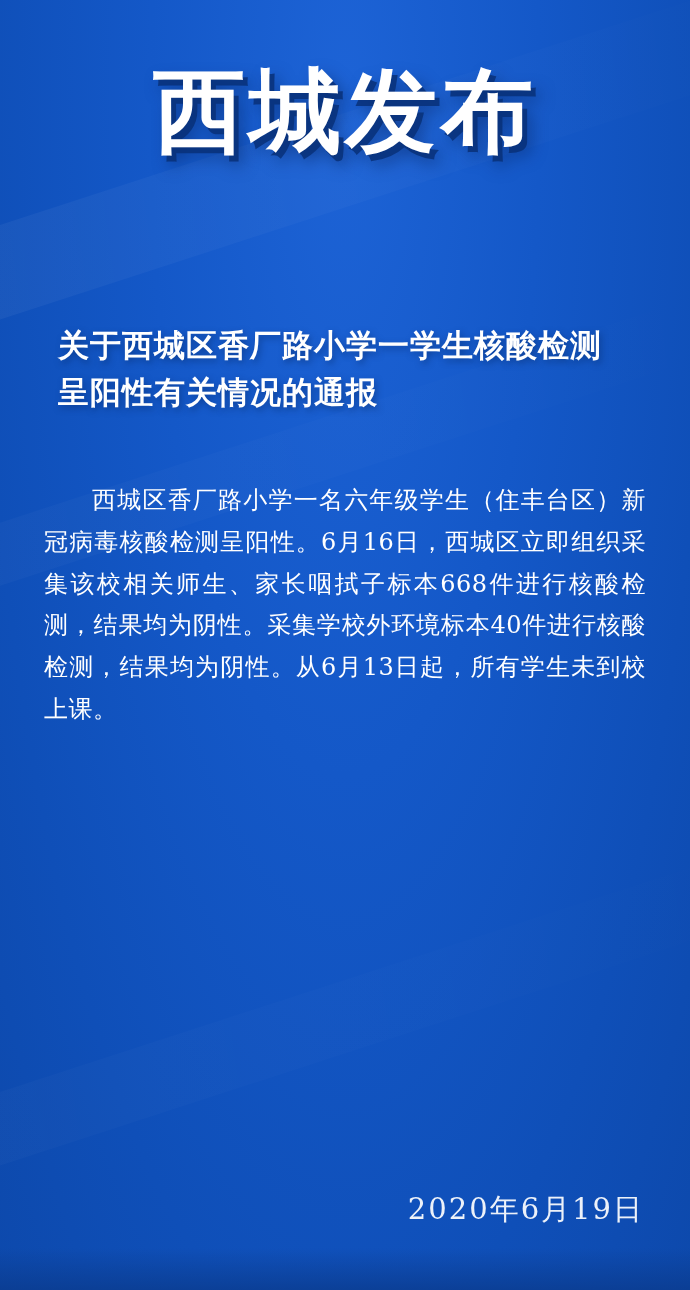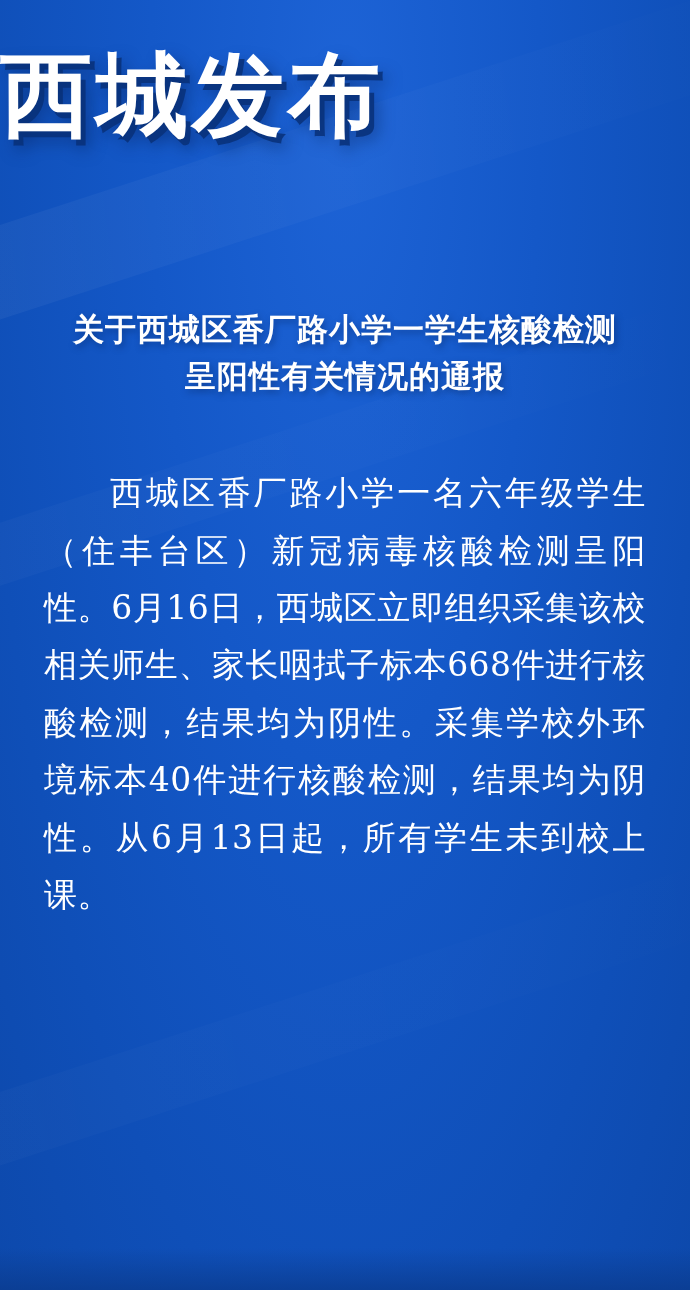--- a/index.html
+++ b/index.html
@@ -30,55 +30,55 @@
     background: linear-gradient(100deg, rgba(255,255,255,0.05), rgba(255,255,255,0));
     transform: rotate(-18deg);
     pointer-events: none;
   }
   .bg-streak.s1 { left: -120px; top: 120px; width: 900px; height: 90px; }
   .bg-streak.s2 { left: -160px; top: 430px; width: 900px; height: 60px; opacity: .6; }
   .bg-streak.s3 { left: -100px; top: 980px; width: 900px; height: 70px; opacity: .45; }
 
   .brand {
     position: relative;
-    text-align: left;
-    padding-top: 50px;
+    text-align: center;
+    padding-top: 66px;
     height: 150px;
     text-decoration: underline;
   }
   .brand-title {
     display: inline-block;
     font-family: "DejaVu Sans", "Liberation Sans", sans-serif;
     font-weight: 700;
     font-size: 92px;
     line-height: 1.0;
     letter-spacing: 4px;
     color: #ffffff;
     text-shadow:
       5px 6px 0 rgba(8, 48, 120, 0.85),
       8px 10px 16px rgba(5, 35, 95, 0.55);
     white-space: nowrap;
   }
 
   .headline {
     margin: 106px 58px 0 58px;
-    text-align: center;
+    text-align: left;
     font-family: "DejaVu Sans", "Liberation Sans", sans-serif;
     font-weight: 700;
     font-size: 31px;
     line-height: 1.52;
     color: #ffffff;
     letter-spacing: 1px;
     text-shadow: 2px 3px 6px rgba(6, 40, 100, 0.5);
   }
 
   .body-text {
     margin: 64px 44px 0 44px;
     font-family: "DejaVu Serif", "Liberation Serif", serif;
-    font-size: 33px;
+    font-size: 24px;
     line-height: 1.74;
     color: #ffffff;
     letter-spacing: 0.5px;
     text-align: justify;
     text-justify: inter-character;
   }
   .body-text p {
     margin: 0 0 12px 0;
     text-indent: 2em;
   }
@@ -116,15 +116,16 @@
   <div class="brand">
     <div class="brand-title">西城发布</div>
   </div>
 
   <div class="headline">关于西城区香厂路小学一学生核酸检测呈阳性有关情况的通报</div>
 
   <div class="body-text">
     <p>西城区香厂路小学一名六年级学生（住丰台区）新冠病毒核酸检测呈阳性。6月16日，西城区立即组织采集该校相关师生、家长咽拭子标本668件进行核酸检测，结果均为阴性。采集学校外环境标本40件进行核酸检测，结果均为阴性。从6月13日起，所有学生未到校上课。</p>
   </div>
 
+  <div class="date-line">2020年6月19日</div>
 
   <div class="bottom-fade"></div>
 </div>
 
 </body></html>

